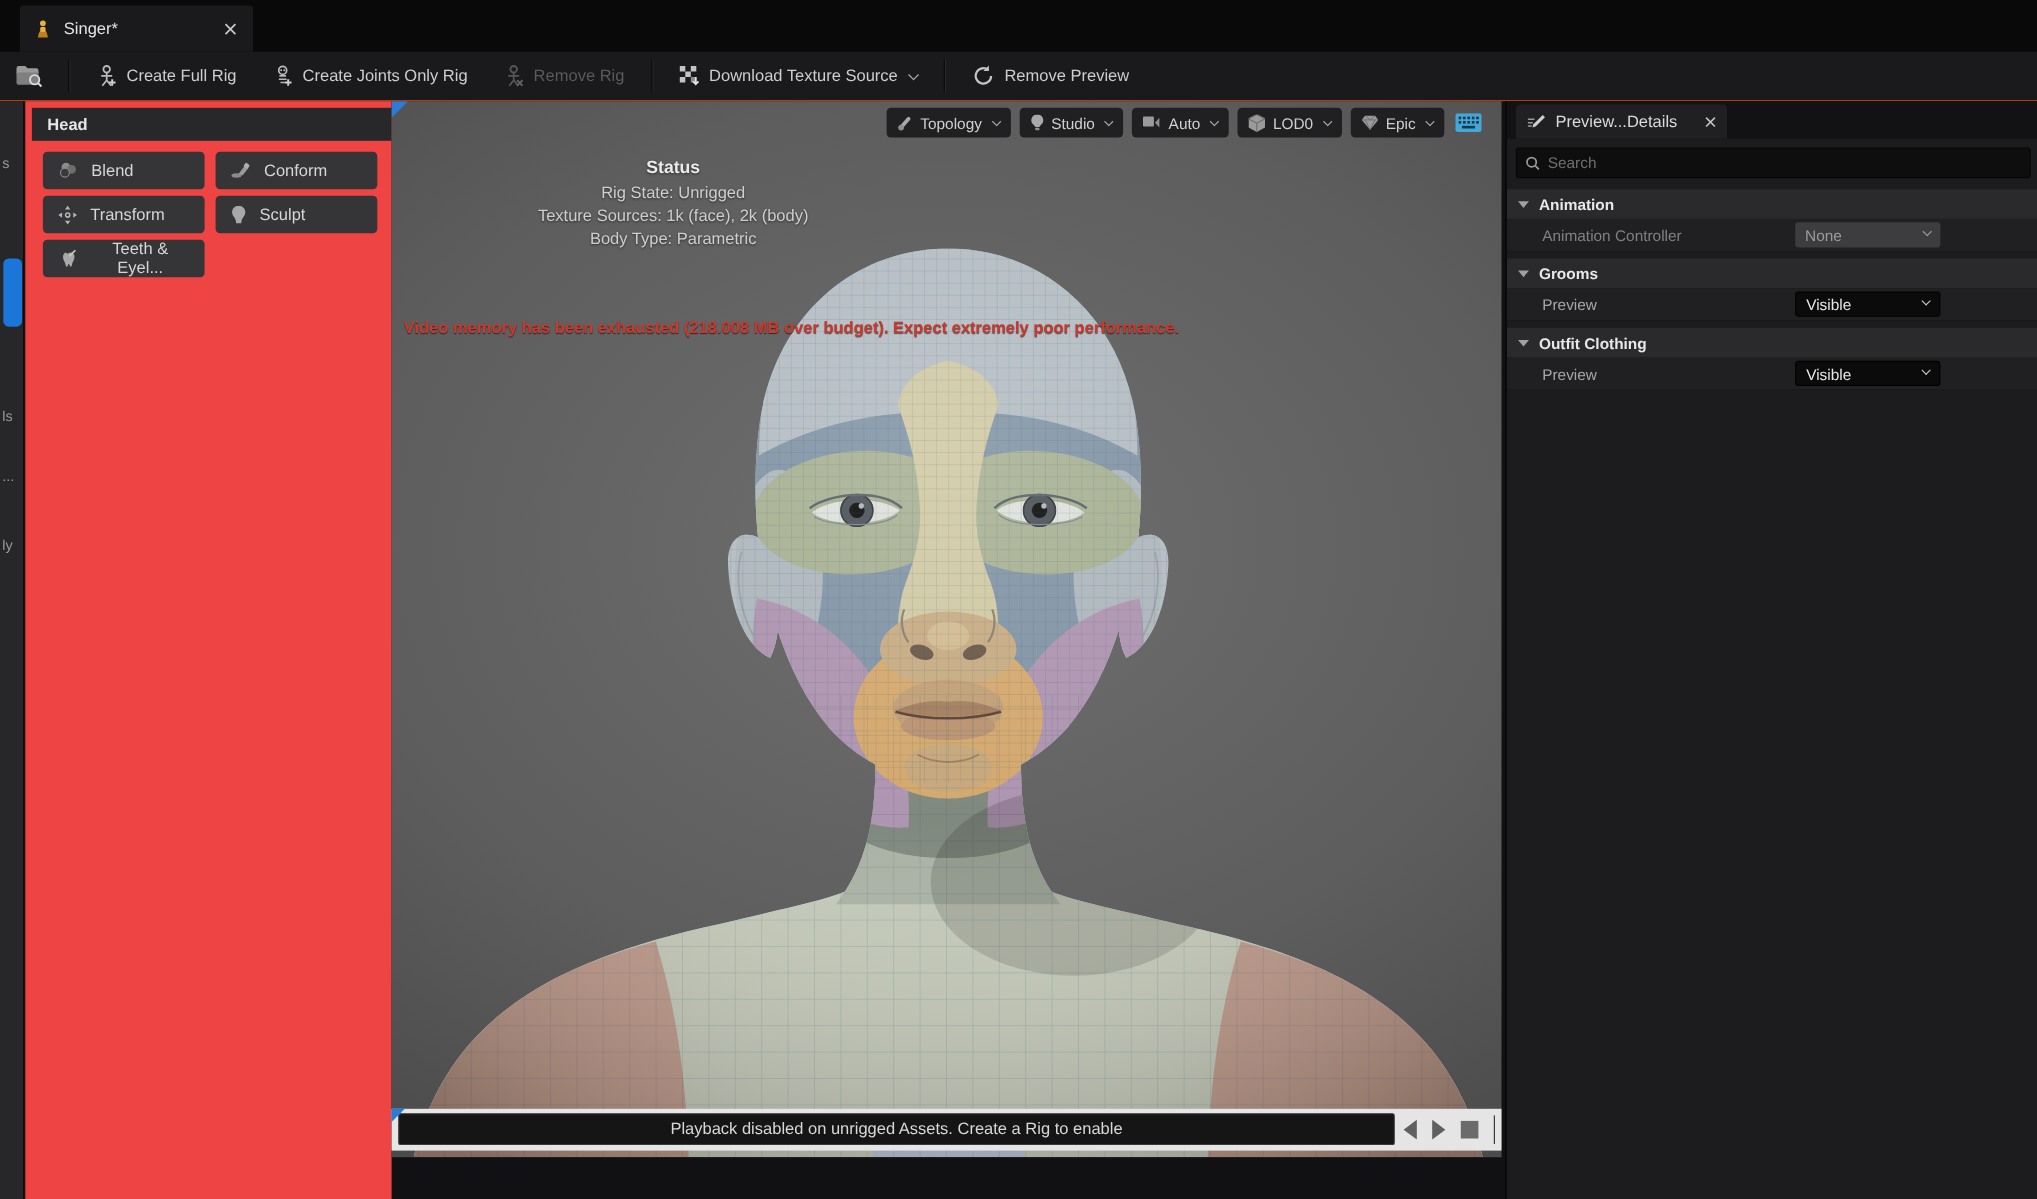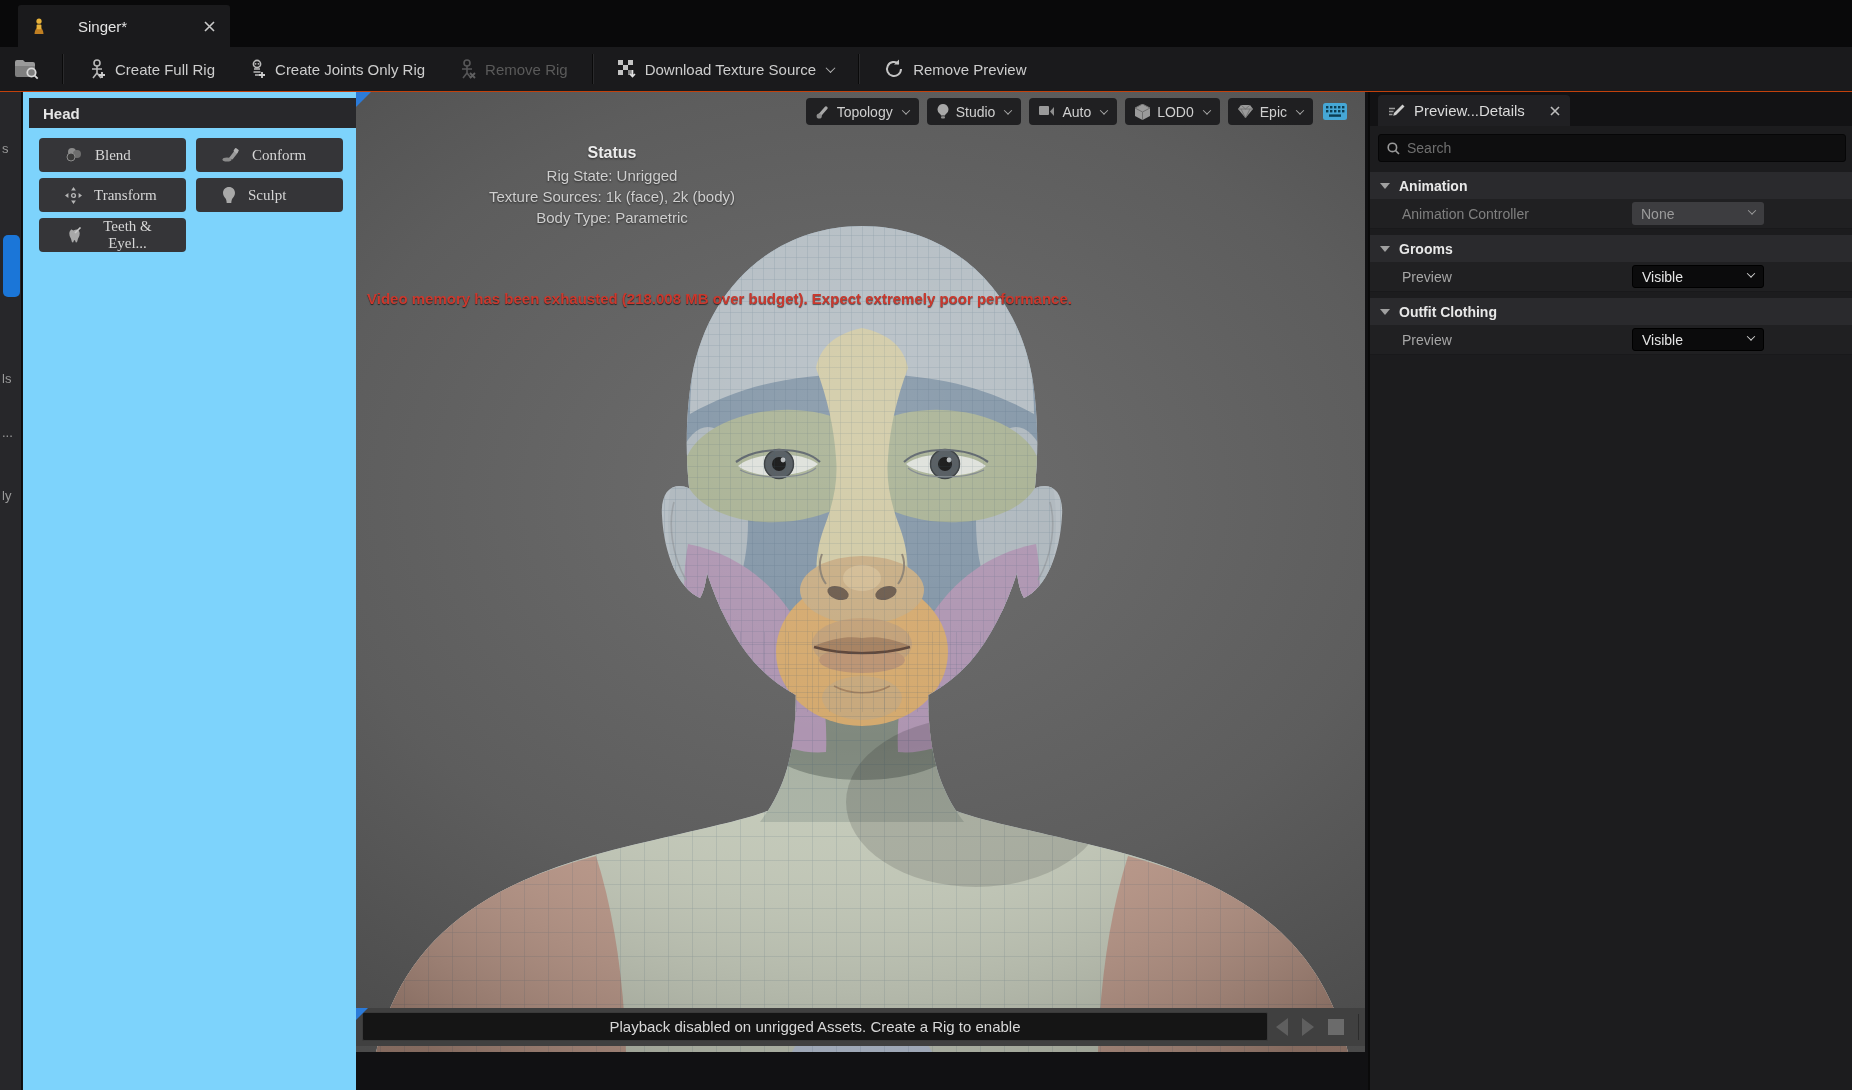--- a/index.html
+++ b/index.html
@@ -9,50 +9,50 @@
     background:#111113; font-family:"Liberation Sans", sans-serif;
     color:#cdcdcd; -webkit-font-smoothing:antialiased;
   }
   
   .tabbar { position:absolute; left:0; top:0; width:1852px; height:47px; background:#09090a; }
   .tab {
     position:absolute; left:18px; top:5px; height:42px; width:212px;
     background:#1a1a1c; border-radius:3px 3px 0 0;
     display:flex; align-items:center; gap:10px; padding:0 12px; cursor:pointer;
   }
-  .tab-label { font-size:15px; color:#e3e3e3; flex:1;margin-left:20px; }
+  .tab-label { font-size:15px; color:#e3e3e3; flex:1; }
   .tab-close { display:flex; align-items:center; justify-content:center; width:18px; height:18px; }
   
   .toolbar {
     position:absolute; left:0; top:47px; width:1852px; height:45px; background:#1a1a1c;
     display:flex; align-items:center; border-bottom:1px solid #c2410c;
   }
   .icon-btn { background:none; border:none; display:flex; align-items:center; padding:0 14px; height:100%; cursor:pointer; }
   .vsep { width:1px; height:30px; background:#0a0a0a; box-shadow:1px 0 0 #2a2a2c; margin:0 8px; }
   .tbtn {
     background:none; border:none; color:#cdcdcd; font-size:15px; font-family:inherit;
     display:flex; align-items:center; gap:8px; padding:0 16px; height:100%; cursor:pointer; white-space:nowrap;
   }
   .tbtn.disabled { color:#5a5a5a; cursor:default; }
   .tbtn.disabled svg { opacity:.38; }
   .chev { display:inline-block; width:7px; height:7px; border-right:1.6px solid #b2b2b2; border-bottom:1.6px solid #b2b2b2; transform:rotate(45deg) translate(-1px,-1px); margin-left:3px; }
   
   .edge-strip { position:absolute; left:0; top:92px; width:22px; height:998px; background:#27272a; border-right:1px solid #0c0c0c; }
   .frag { position:absolute; left:2px; font-size:13px; color:#9a9a9a; }
   .edge-selected { position:absolute; left:3px; top:143px; width:17px; height:62px; background:#1b76d8; border-radius:5px; cursor:pointer; }
   
-  .left-panel { position:absolute; left:23px; top:92px; width:333px; height:998px; background:#7dd3fc; }
+  .left-panel { position:absolute; left:23px; top:92px; width:333px; height:998px; background:#ef4444; }
   .panel-header {
     position:absolute; left:6px; top:6px; right:0; height:30px; background:#28282b;
     display:flex; align-items:center; padding-left:14px; font-size:15px; font-weight:bold; color:#e6e6e6;
   }
   .hp-btn {
     position:absolute; height:34px; background:#353538; border:none; border-radius:4px;
-    display:flex; align-items:center; gap:12px; padding:0 26px; cursor:pointer;
-    color:#d6d6d6; font-size:15px; font-family:Liberation Serif, serif;
+    display:flex; align-items:center; gap:12px; padding:0 14px; cursor:pointer;
+    color:#d6d6d6; font-size:15px; font-family:Liberation Sans, sans-serif;
   }
   
   .viewport {
     position:absolute; left:356px; top:92px; width:1009px; height:960px; overflow:hidden;
     background:radial-gradient(ellipse 120% 95% at 50% 42%, #6f6f6f 0%, #5d5d5d 45%, #484848 78%, #3a3a3a 100%);
     cursor:default;
   }
   .corner-tri { position:absolute; left:0; top:0; width:0; height:0;
     border-top:15px solid #2b7bd9; border-right:15px solid transparent; z-index:5; }
   .model { position:absolute; left:0; top:0; width:1009px; height:960px; }
@@ -63,21 +63,21 @@
   }
   .pill .chev { width:6px; height:6px; border-color:#a8a8a8; }
   .kbd-btn { background:none; border:none; display:flex; align-items:center; padding:2px; cursor:pointer; }
   .status-block { position:absolute; left:88px; top:52px; width:336px; text-align:center; z-index:4;
     text-shadow:0 1px 2px rgba(0,0,0,.55); }
   .status-title { font-size:16px; font-weight:bold; color:#ececec; margin-bottom:3px; }
   .status-line { font-size:15px; color:#cfcfcf; line-height:21px; }
   .warning { position:absolute; left:11px; top:198px; width:740px; font-size:15px; font-weight:600;
     color:#cb382d; text-shadow:0 1px 1px rgba(0,0,0,.6); z-index:4; }
   
-  .bottom-bar { position:absolute; left:356px; top:1008px; width:1009px; height:38px; background:#404040; }
+  .bottom-bar { position:absolute; left:356px; top:1008px; width:1009px; height:38px; background:#e5e5e5; }
   .bb-tri { position:absolute; left:0; top:0; width:0; height:0;
     border-top:12px solid #2b7bd9; border-right:12px solid transparent; z-index:3; }
   .playback-msg {
     position:absolute; left:6px; top:4px; height:29px; width:906px; background:#151515;
     border:1px solid #3a3a3a; border-radius:2px; display:flex; align-items:center; justify-content:center;
     font-size:15px; color:#d8d8d8;
   }
   .pb-controls { position:absolute; right:6px; top:0; height:38px; display:flex; align-items:center; gap:14px; }
   .pb-prev { width:0; height:0; border-right:12px solid #5f5f5f; border-top:9px solid transparent; border-bottom:9px solid transparent; cursor:pointer; }
   .pb-play { width:0; height:0; border-left:12px solid #5f5f5f; border-top:9px solid transparent; border-bottom:9px solid transparent; cursor:pointer; }

